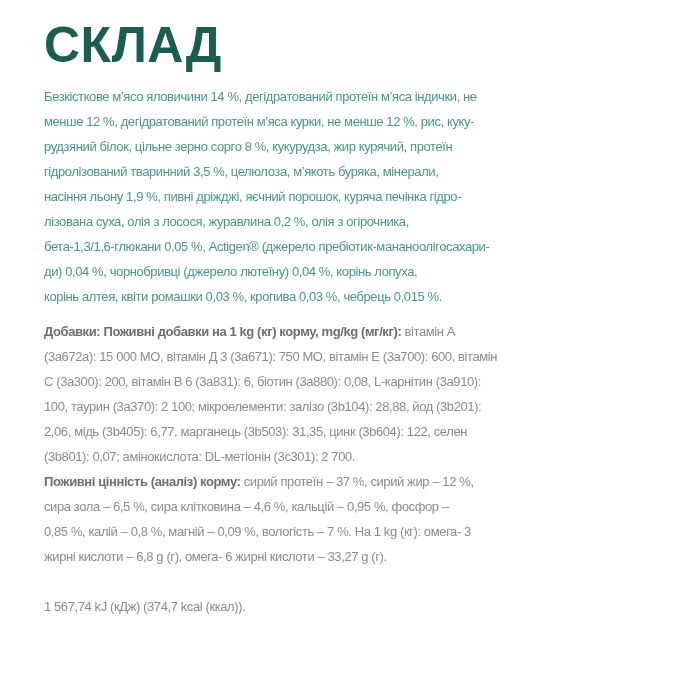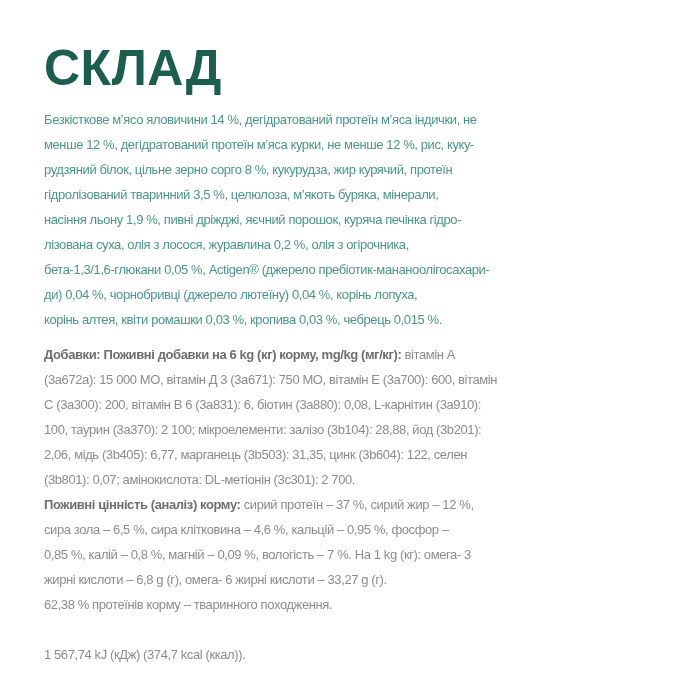--- a/index.html
+++ b/index.html
@@ -10,21 +10,21 @@
   body {
     width: 700px;
     height: 700px;
     overflow: hidden;
     font-family: "Liberation Sans", sans-serif;
   }
   .page {
     box-sizing: border-box;
     width: 700px;
     height: 652px;
-    padding: 43px 0 0 44px;
+    padding: 20px 0 0 44px;
   }
   .page-title {
     margin: 0 0 14px 0;
     font-size: 50px;
     line-height: 1;
     font-weight: 700;
     letter-spacing: 0.5px;
     color: #1b5e50;
   }
   .para {
@@ -57,30 +57,29 @@
   <p class="para composition">Безкісткове м’ясо яловичини 14 %, дегідратований протеїн м’яса індички, не
 менше 12 %, дегідратований протеїн м’яса курки, не менше 12 %, рис, куку-
 рудзяний білок, цільне зерно сорго 8 %, кукурудза, жир курячий, протеїн
 гідролізований тваринний 3,5 %, целюлоза, м’якоть буряка, мінерали,
 насіння льону 1,9 %, пивні дріжджі, яєчний порошок, куряча печінка гідро-
 лізована суха, олія з лосося, журавлина 0,2 %, олія з огірочника,
 бета-1,3/1,6-глюкани 0,05 %, Actigen® (джерело пребіотик-мананоолігосахари-
 ди) 0,04 %, чорнобривці (джерело лютеїну) 0,04 %, корінь лопуха,
 корінь алтея, квіти ромашки 0,03 %, кропива 0,03 %, чебрець 0,015 %.</p>
 
-  <p class="para gray"><span class="section-heading">Добавки: Поживні добавки на 6 kg (кг) корму, mg/kg (мг/кг): </span><span>вітамін А
+  <p class="para gray"><span class="section-heading">Добавки: Поживні добавки на 1 kg (кг) корму, mg/kg (мг/кг): </span><span>вітамін А
 (3а672а): 15 000 МО, вітамін Д 3 (3а671): 750 МО, вітамін Е (3а700): 600, вітамін
 С (3а300): 200, вітамін В 6 (3а831): 6, біотин (3а880): 0,08, L-карнітин (3а910):
 100, таурин (3а370): 2 100; мікроелементи: залізо (3b104): 28,88, йод (3b201):
 2,06, мідь (3b405): 6,77, марганець (3b503): 31,35, цинк (3b604): 122, селен
 (3b801): 0,07; амінокислота: DL-метіонін (3c301): 2 700.</span></p>
 
   <p class="para gray"><span class="section-heading">Поживні цінність (аналіз) корму: </span><span>сирий протеїн – 37 %, сирий жир – 12 %,
 сира зола – 6,5 %, сира клітковина – 4,6 %, кальцій – 0,95 %, фосфор –
 0,85 %, калій – 0,8 %, магній – 0,09 %, вологість – 7 %. На 1 kg (кг): омега- 3
 жирні кислоти – 6,8 g (г), омега- 6 жирні кислоти – 33,27 g (г).</span></p>
 
-  <p class="para gray">62,38 % протеїнів корму – тваринного походження.</p>
 
   <p class="para gray"><span>
 1 567,74 kJ (кДж) (374,7 kcal (ккал)).</span></p>
 
 </div>
 
 </body></html>

